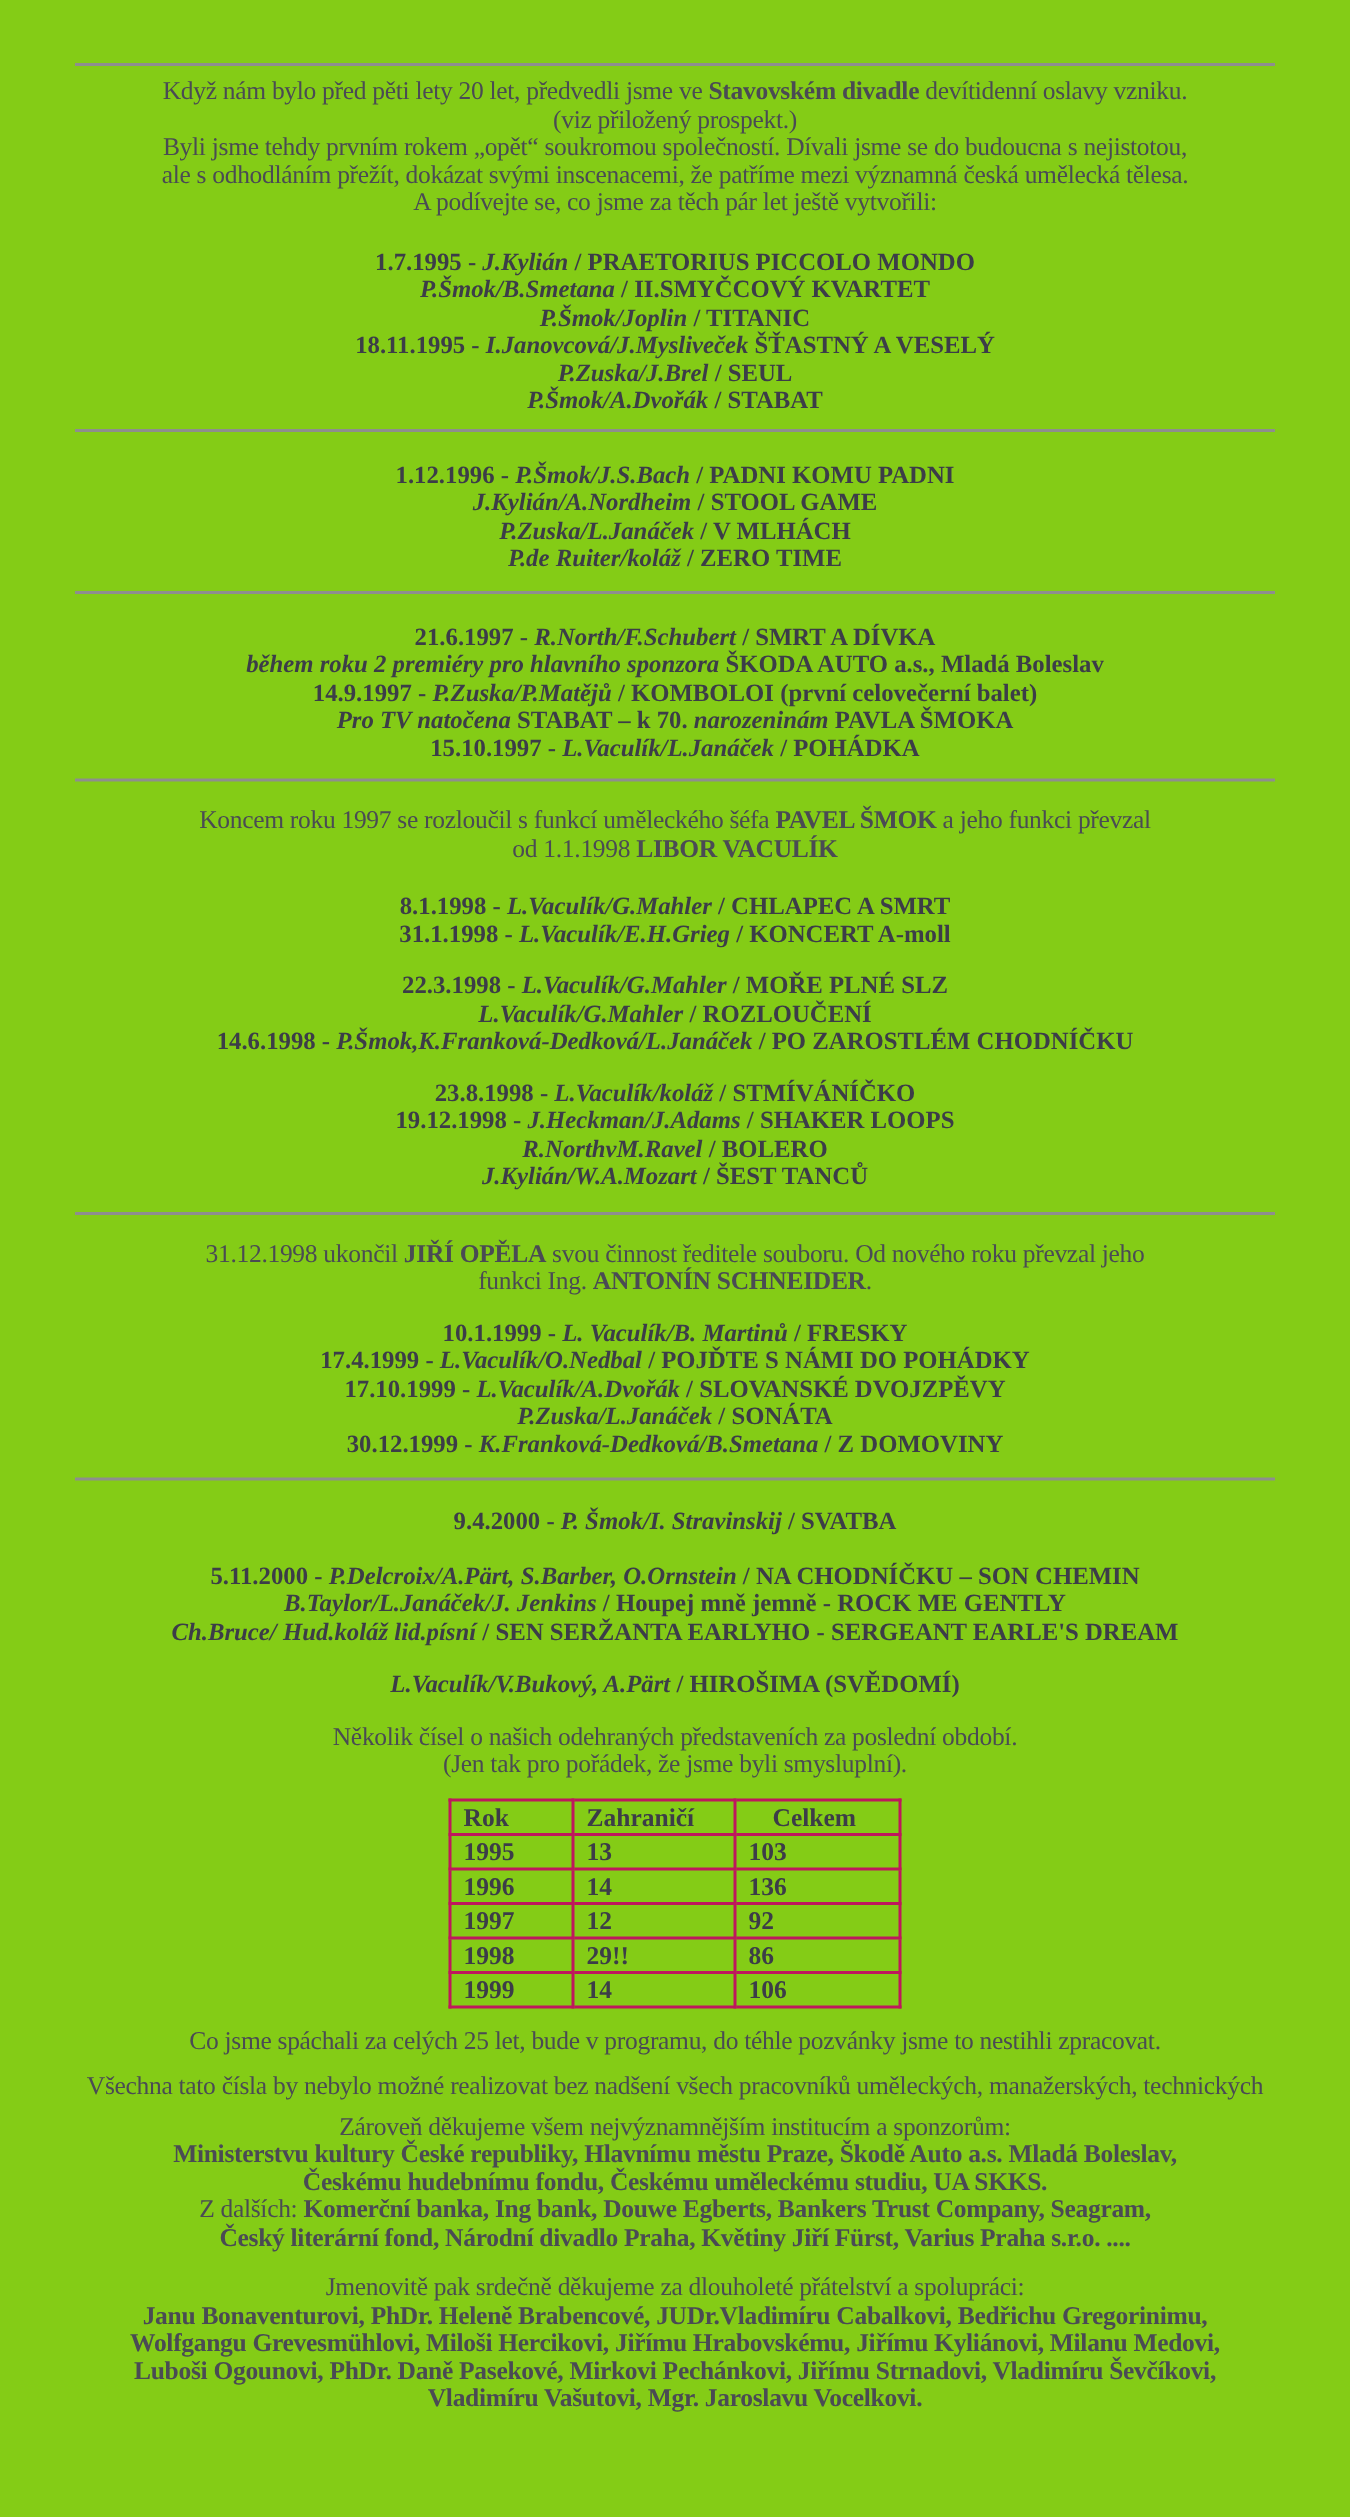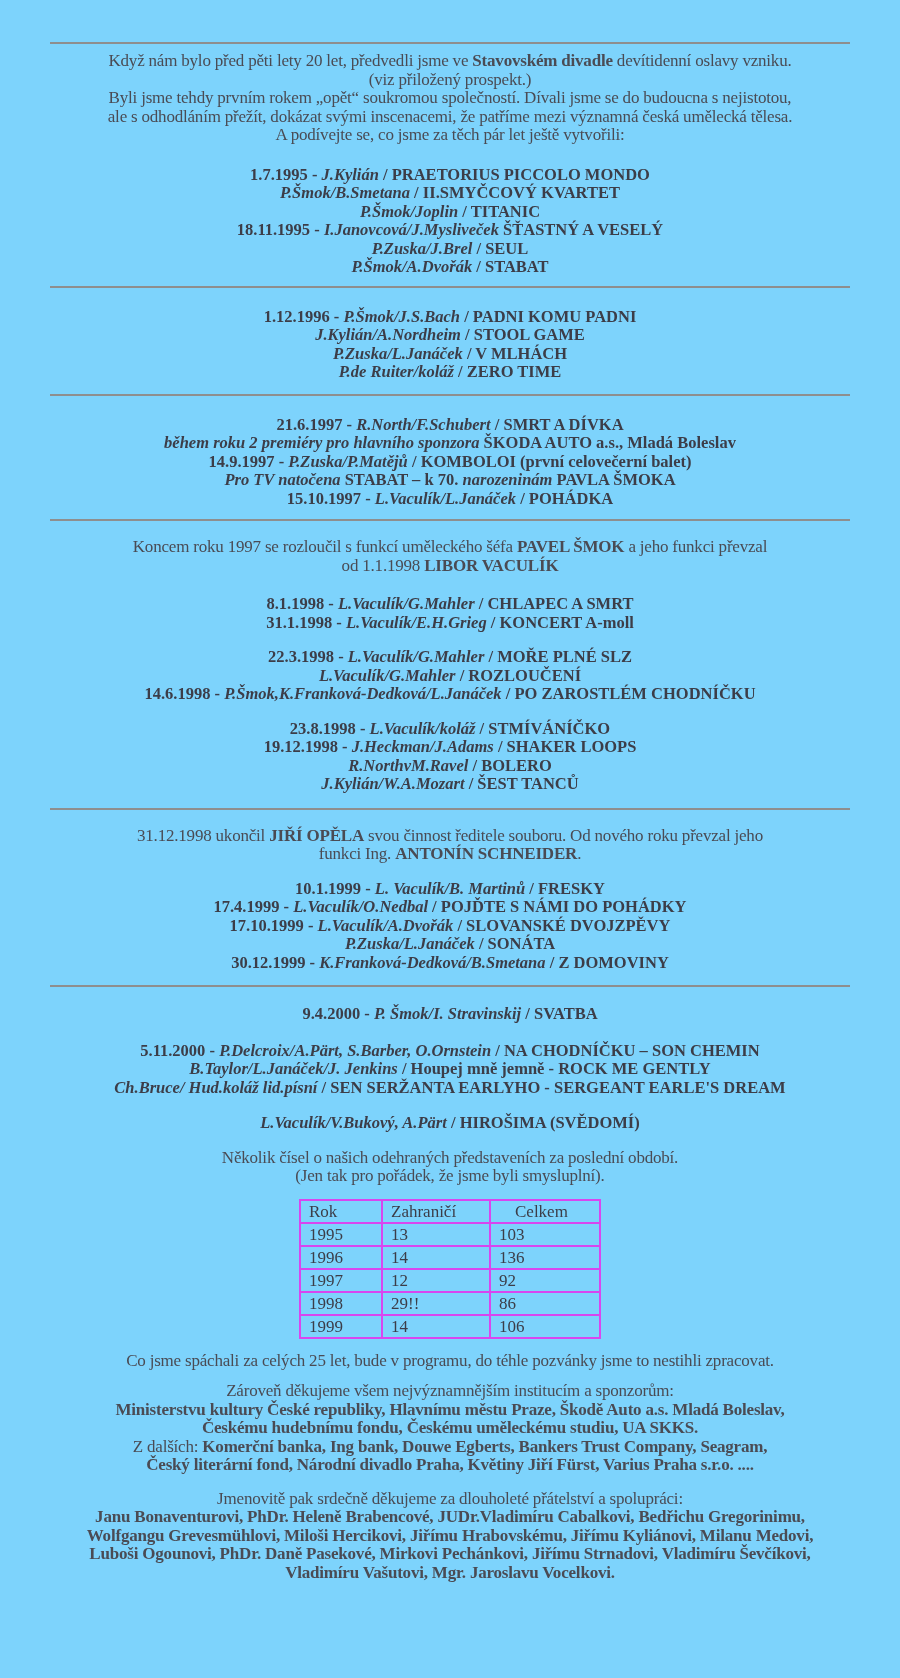--- a/index.html
+++ b/index.html
@@ -1,20 +1,20 @@
 <!DOCTYPE html>
 <html><head>
 <meta charset="utf-8">
 <style>
   html,body { margin:0; padding:0; background:#f5f3ed; }
   .page {
     position:relative;
     width:900px; height:1678px;
     margin:0 auto;
-    background:#7dd3fc;
+    background:#84cc16;
     overflow:hidden;
     font-family:"Liberation Serif", serif;
     color:#464751;
   }
   .rule {
     border:0; border-top:2px solid #8e8e8e;
     margin-left:50px; margin-right:50px;
   }
   .para, .perf {
     text-align:center;
@@ -23,25 +23,25 @@
   .para { font-size:17px; letter-spacing:-0.2px; color:#4a4b54; }
   .perf { font-size:16.5px; font-weight:bold; color:#3c3d48; }
   .perf .it, .para .it { font-style:italic; }
   .para .bd, .perf .bd { font-weight:bold; }
   .stats {
     border-collapse:collapse;
     margin:13px auto 0 auto;
     font-weight:bold; font-size:17px; color:#3c3d48;
   }
   .stats th, .stats td {
-    border:2px solid #d946ef;
+    border:2px solid #be185d;
     text-align:left;
     padding:1px 10px 0 8px;
     line-height:20px;
-    font-weight:normal;
+    font-weight:bold;
   }
   .stats .c1 { width:62px; }
   .stats .c2 { width:88px; }
   .stats .c3 { width:74px;padding-left:24px; }
   .mt8{margin-top:8px}.mt9{margin-top:9px}.mt11{margin-top:11px}
   .mt12{margin-top:12px}.mt13{margin-top:13px}.mt14{margin-top:14px}
   .mt15{margin-top:15px}.mt16{margin-top:16px}.mt17{margin-top:17px}
   .mt18{margin-top:18px}.mt20{margin-top:20px}.mt21{margin-top:21px}
   .mt42{margin-top:42px}
 </style>
@@ -180,20 +180,21 @@
         <td>106</td>
       </tr>
     </tbody>
   </table>
 
   <div class="para mt13">
       <div><span>Co jsme spáchali za celých 25 let, bude v programu, do téhle pozvánky jsme to nestihli zpracovat.</span></div>
     </div>
 
   <div class="para mt12">
+      <div><span>Všechna tato čísla by nebylo možné realizovat bez nadšení všech pracovníků uměleckých, manažerských, technických</span></div>
     </div>
 
   <div class="para mt8">
       <div><span>Zároveň děkujeme všem nejvýznamnějším institucím a sponzorům:</span></div>
       <div><span class="bd">Ministerstvu kultury České republiky, Hlavnímu městu Praze, Škodě Auto a.s. Mladá Boleslav,</span></div>
       <div><span class="bd">Českému hudebnímu fondu, Českému uměleckému studiu, UA SKKS.</span></div>
       <div><span>Z dalších: </span><span class="bd">Komerční banka, Ing bank, Douwe Egberts, Bankers Trust Company, Seagram,</span></div>
       <div><span class="bd">Český literární fond, Národní divadlo Praha, Květiny Jiří Fürst, Varius Praha s.r.o. ....</span></div>
     </div>
 

